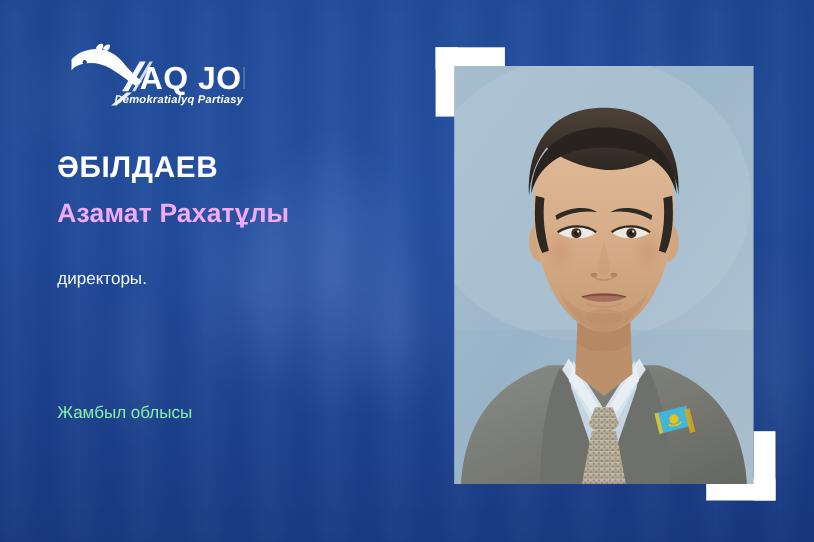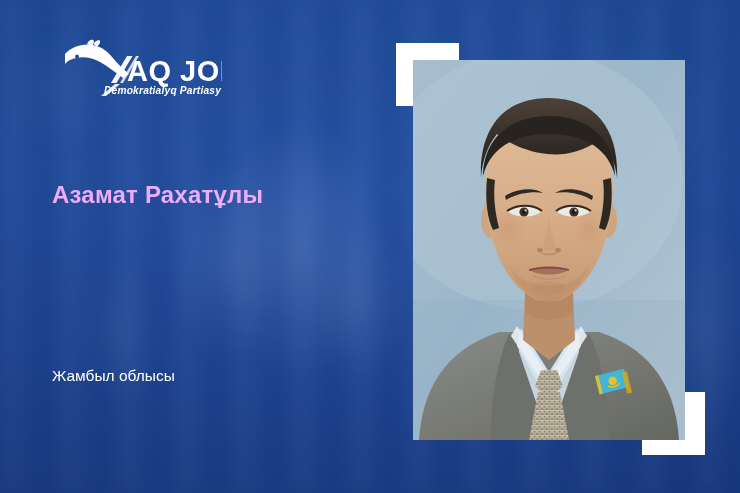--- a/index.html
+++ b/index.html
@@ -70,21 +70,21 @@
   }
   .role{
     position:absolute;left:52px;top:241px;
     width:330px;
     font-size:15.5px;font-weight:normal;
     color:#f2f5fb;line-height:1.62;
   }
   .role div{white-space:nowrap;}
   .region{
     position:absolute;left:52px;top:368px;
-    font-size:15.5px;color:#ffffff;line-height:1;
+    font-size:15.5px;color:#86efac;line-height:1;
   }
 
   
   .bracket{
     position:absolute;background:#ffffff;
   }
   .br-tl-v{left:396px;top:43px;width:20px;height:63px;}
   .br-tl-h{left:396px;top:43px;width:63px;height:20px;}
   .br-br-v{left:685px;top:392px;width:20px;height:63px;}
   .br-br-h{left:642px;top:435px;width:63px;height:20px;}
@@ -125,23 +125,25 @@
       </g>
 
       <text x="70" y="43" font-family="Liberation Sans, sans-serif" font-size="29" font-weight="bold" fill="#ffffff" letter-spacing="0.5">AQ JOL</text>
 
       <text x="47" y="56" font-family="Liberation Sans, sans-serif" font-size="10.2" font-style="italic" font-weight="bold" fill="#ffffff" letter-spacing="0.2">Demokratialyq Partiasy</text>
 
       <path d="M44 58 L58 46 L63 46 L49 58 Z" fill="#ffffff" opacity=".9"></path>
     </svg>
   </div>
 
+  <div class="surname">ӘБІЛДАЕВ</div>
   <div class="givenname">Азамат Рахатұлы</div>
 
   <div class="role">
+    <div>директоры.</div>
   </div>
 
   <div class="region">Жамбыл облысы</div>
 
   <div class="bracket br-tl-v"></div>
   <div class="bracket br-tl-h"></div>
   <div class="bracket br-br-v"></div>
   <div class="bracket br-br-h"></div>
 
   <div class="photo-wrap">

